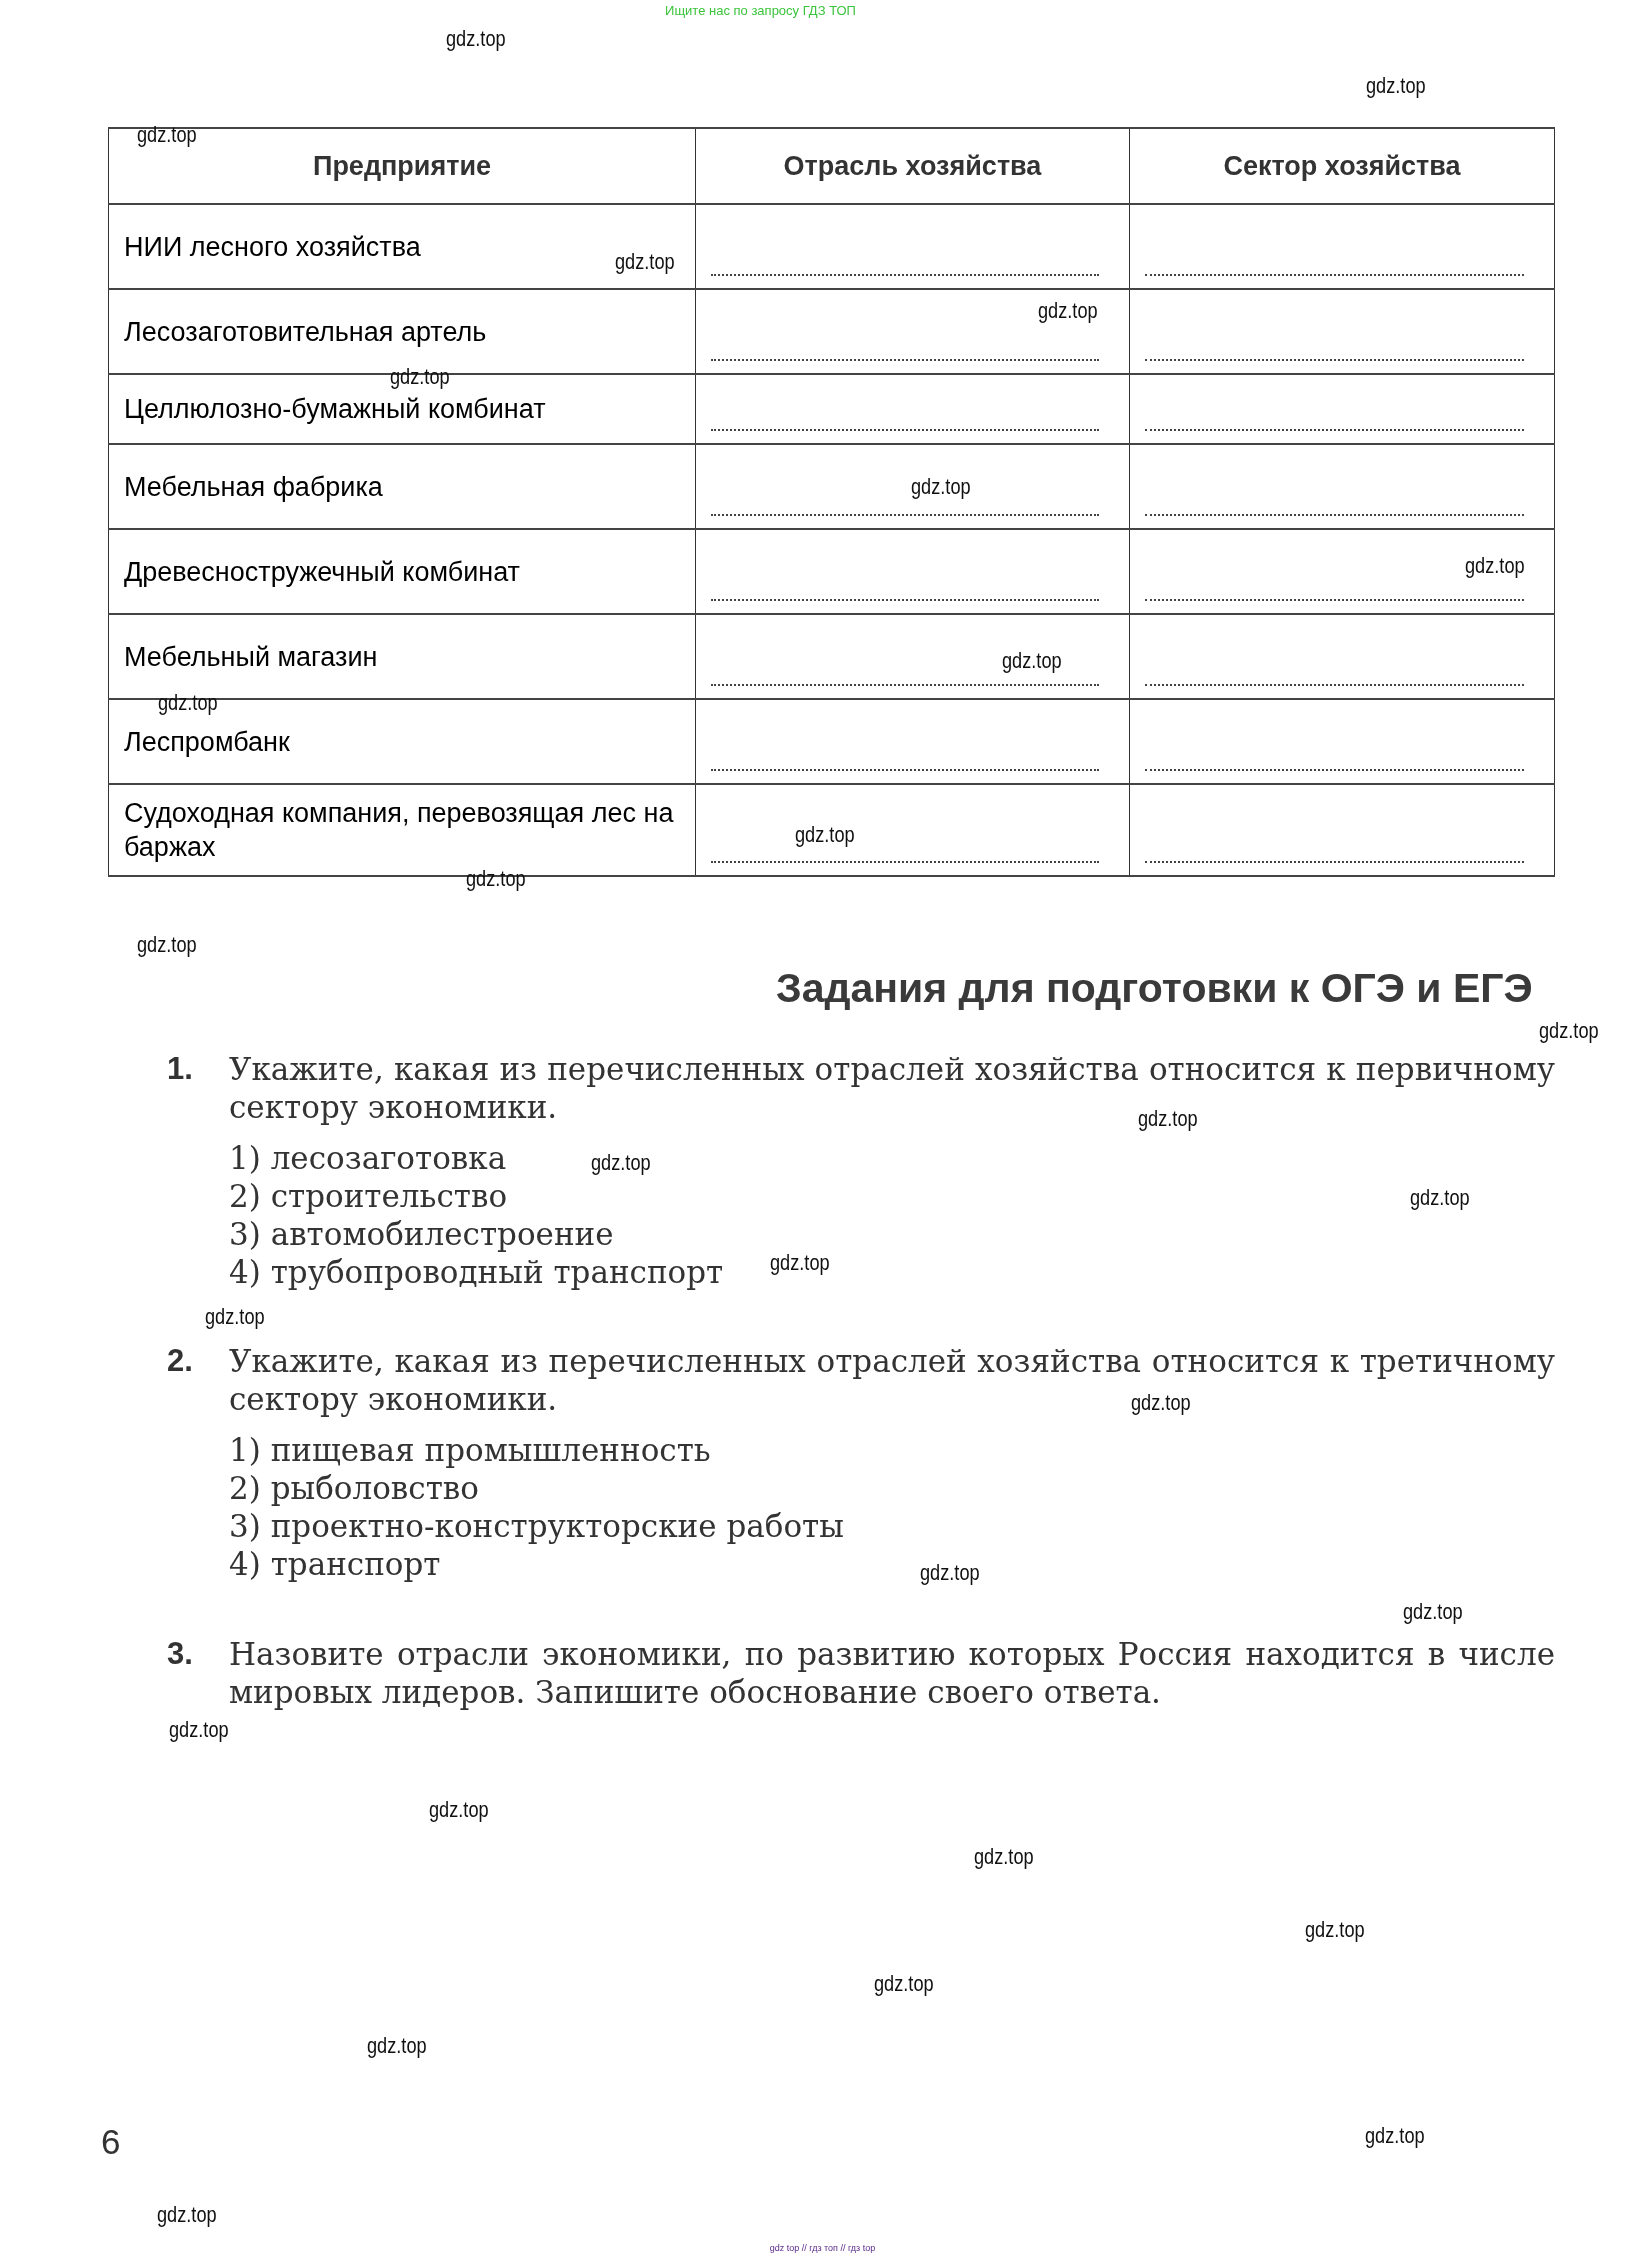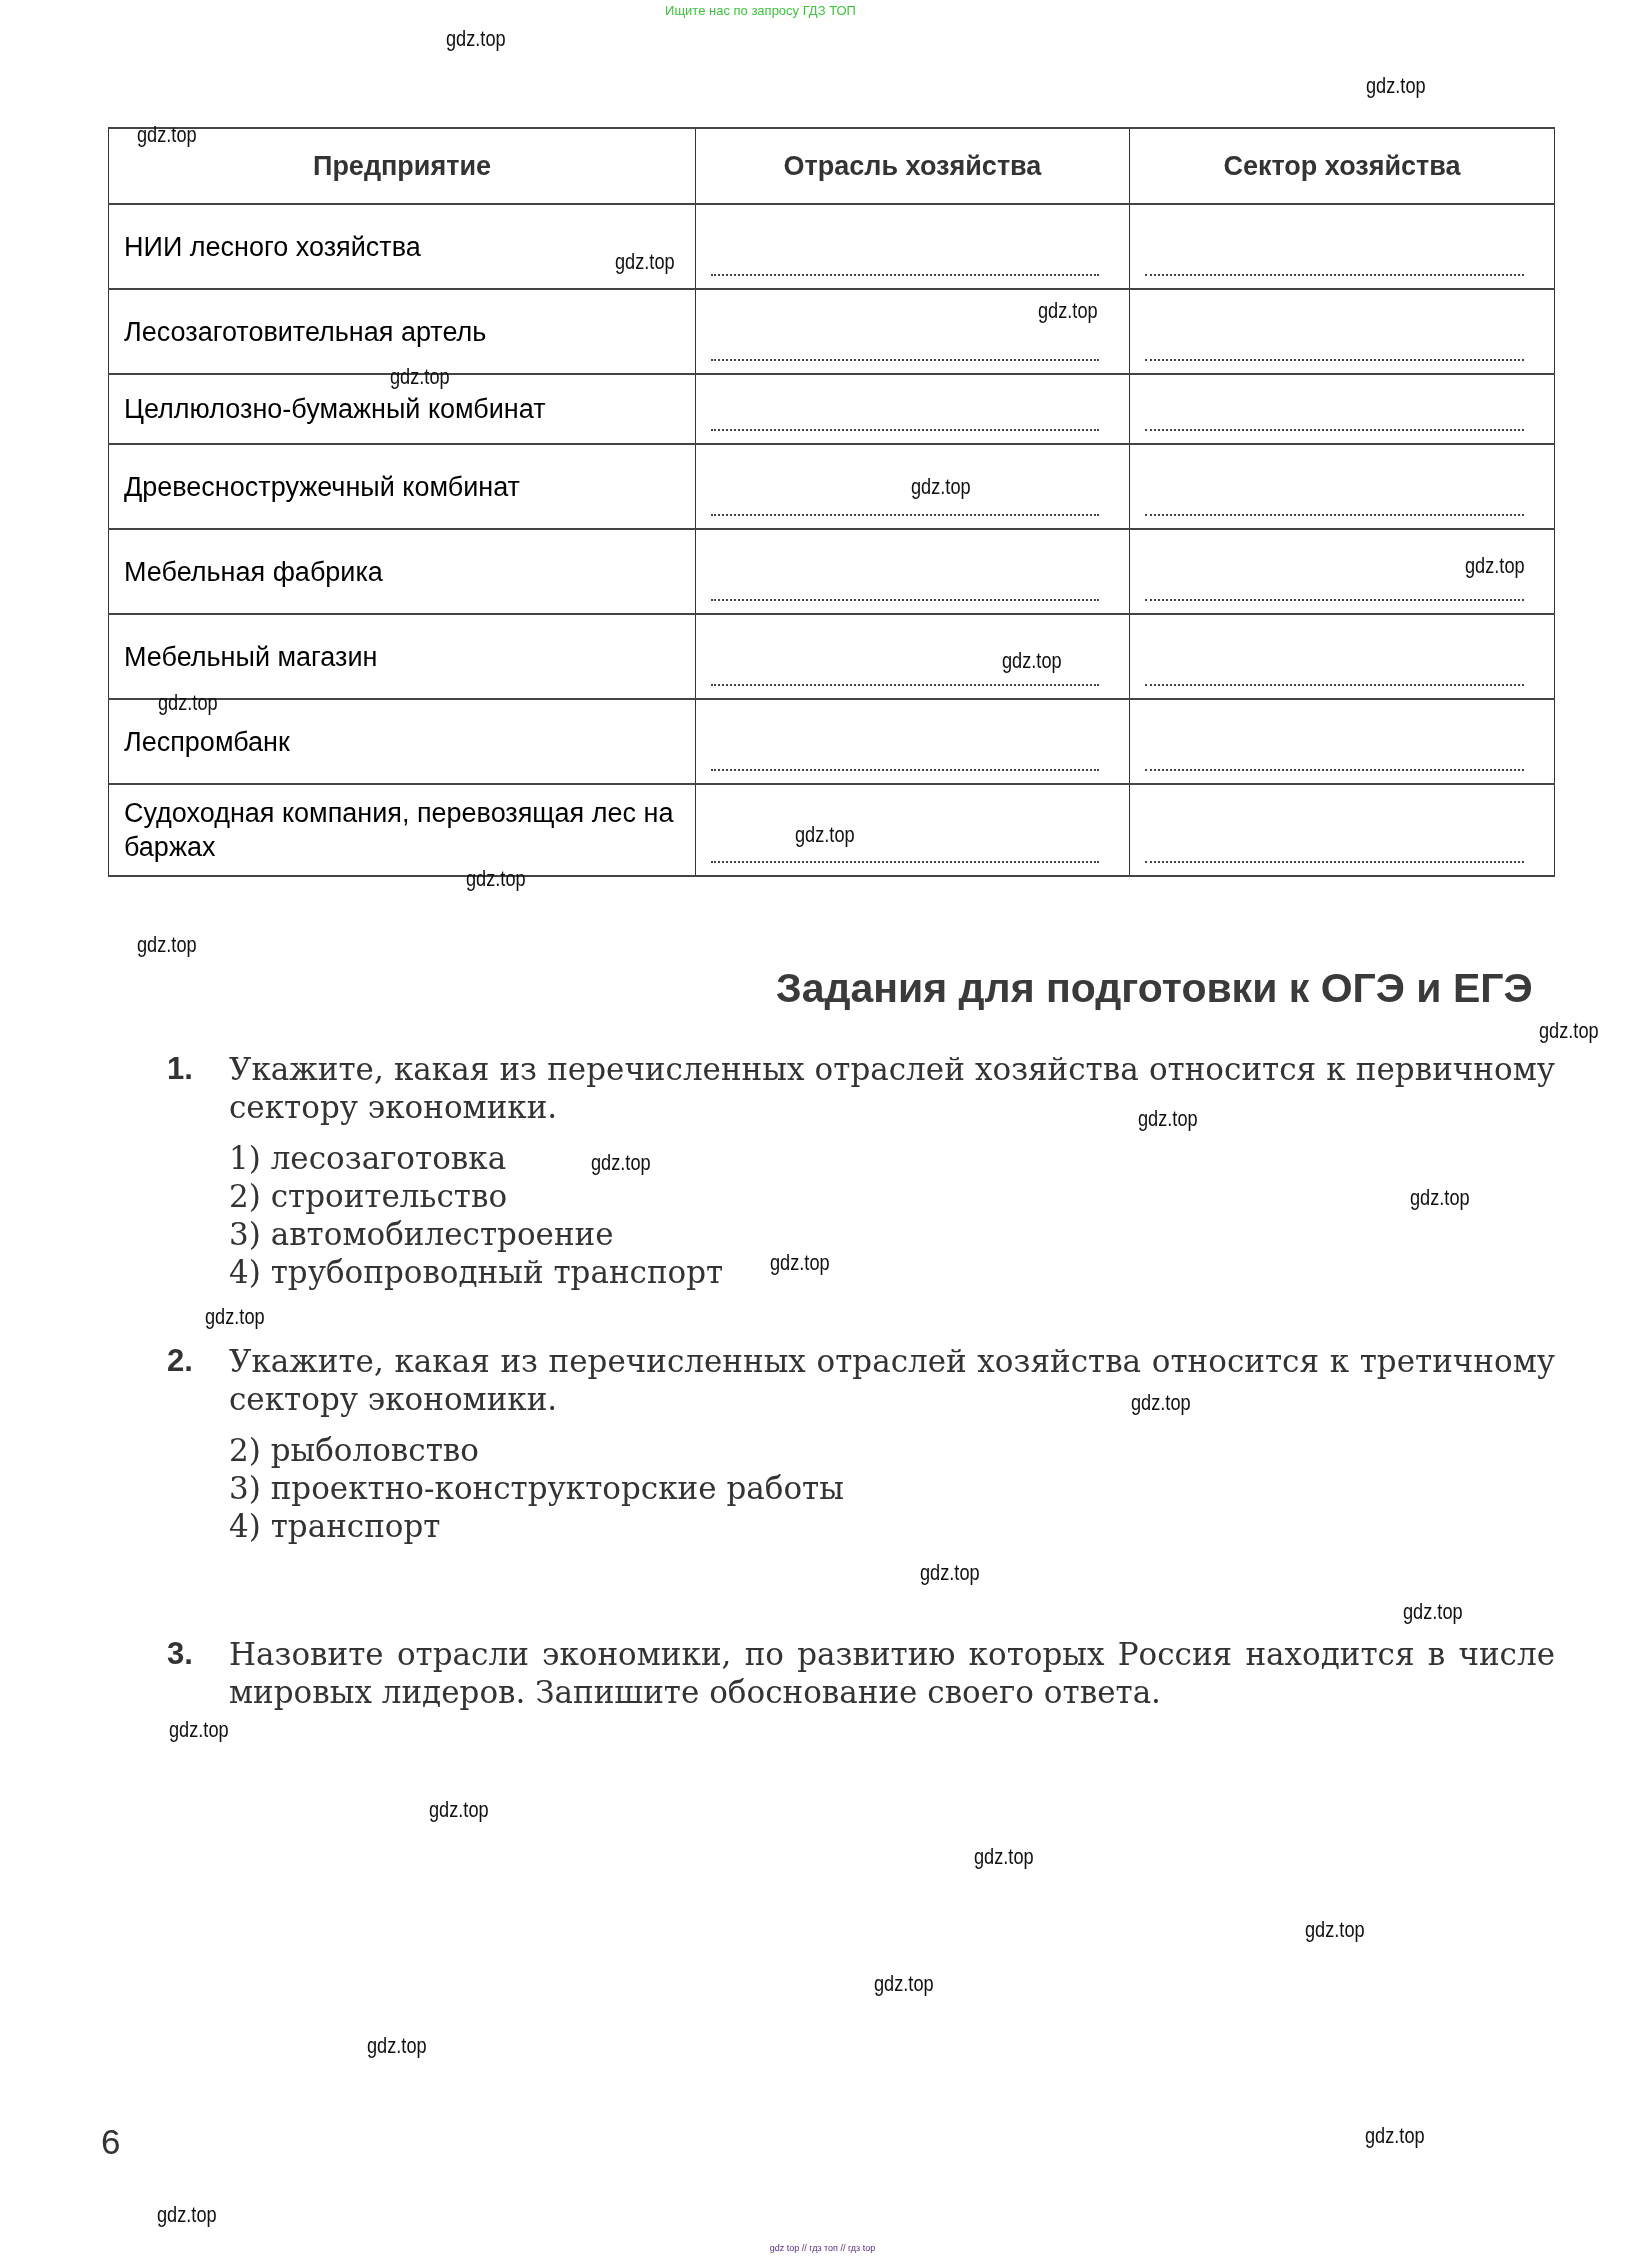--- a/index.html
+++ b/index.html
@@ -90,30 +90,30 @@
     <tr style="height:70px">
       <td class="name">Целлюлозно-бумажный комбинат</td>
       <td class="fill">
           <div class="dots"></div>
         </td>
       <td class="fill">
           <div class="dots"></div>
         </td>
     </tr>
     <tr style="height:85px">
+      <td class="name">Мебельная фабрика</td>
+      <td class="fill">
+          <div class="dots"></div>
+        </td>
+      <td class="fill">
+          <div class="dots"></div>
+        </td>
+    </tr>
+    <tr style="height:85px">
       <td class="name">Древесностружечный комбинат</td>
-      <td class="fill">
-          <div class="dots"></div>
-        </td>
-      <td class="fill">
-          <div class="dots"></div>
-        </td>
-    </tr>
-    <tr style="height:85px">
-      <td class="name">Мебельная фабрика</td>
       <td class="fill">
           <div class="dots"></div>
         </td>
       <td class="fill">
           <div class="dots"></div>
         </td>
     </tr>
     <tr style="height:85px">
       <td class="name">Мебельный магазин</td>
       <td class="fill">
@@ -154,20 +154,21 @@
     <span class="opt">2) строительство</span>
     <span class="opt">3) автомобилестроение</span>
     <span class="opt">4) трубопроводный транспорт</span>
   </div>
 </div>
 
 <div class="q" style="top:1342px">
   <span class="qnum">2.</span>
   <div class="qtext">Укажите, какая из перечисленных отраслей хозяйства относится к третичному сектору экономики.</div>
   <div class="opts">
+    <span class="opt">1) пищевая промышленность</span>
     <span class="opt">2) рыболовство</span>
     <span class="opt">3) проектно-конструкторские работы</span>
     <span class="opt">4) транспорт</span>
   </div>
 </div>
 
 <div class="q" style="top:1635px">
   <span class="qnum">3.</span>
   <div class="qtext">Назовите отрасли экономики, по развитию которых Россия находится в числе мировых лидеров. Запишите обоснование своего ответа.</div>
 </div>

